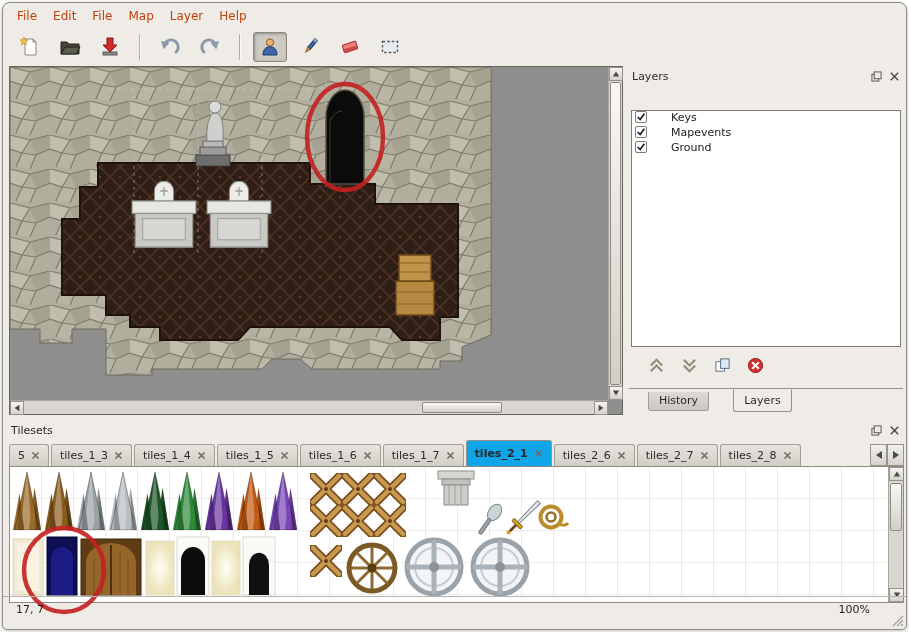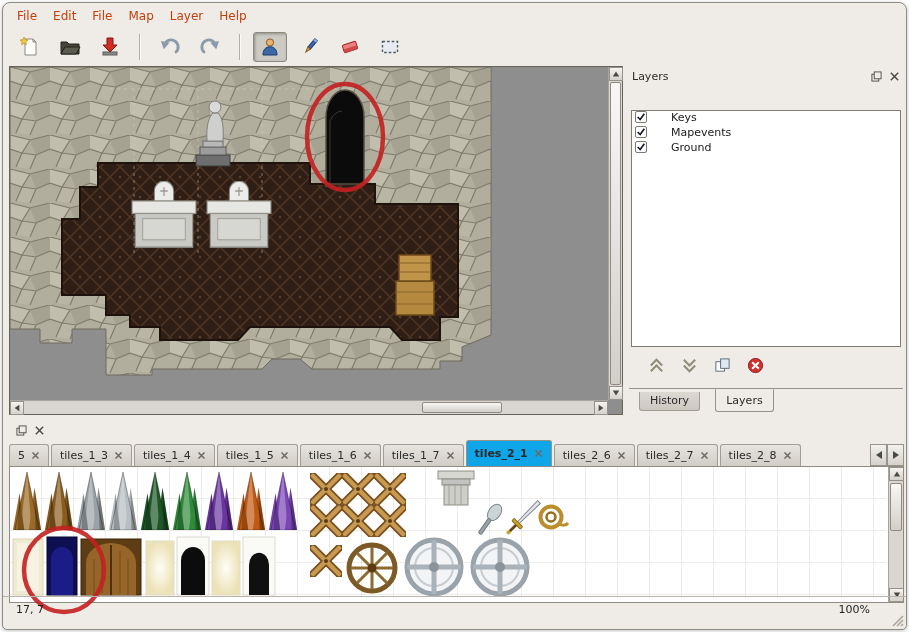--- a/index.html
+++ b/index.html
@@ -42,21 +42,21 @@
   .layer-row { height:15px; display:flex; align-items:flex-start; gap:24px; padding-left:3px; font-size:11px; color:#1a1a1a; }
   .layer-row.selected { background:#232e85; color:#ffffff; }
   .cb { width:12px; height:12px; background:#fff; border:1px solid #7e7a72; border-radius:2px; display:flex; align-items:center; justify-content:center; flex:none; }
   .layer-row.selected .cb { border-color:#3a46a0; }
   .cb svg { width:10px; height:10px; display:none; }
   .cb.checked svg { display:block; }
   .layer-actions { position:absolute; left:18px; top:289px; display:flex; gap:9px; }
   .act-btn { width:24px; height:21px; display:flex; align-items:center; justify-content:center; border-radius:3px; }
   .act-btn svg { width:19px; height:17px; }
   .dock-tabs { position:absolute; left:3px; right:3px; bottom:3px; height:25px; border-top:1px solid #96928a; }
-  .dtab { display:inline-flex; align-items:center; height:19px; padding:0 10px; font-size:11px; color:#2a2a2a; margin-left:10px; margin-top:0;
+  .dtab { display:inline-flex; align-items:center; height:19px; padding:0 10px; font-size:11px; color:#2a2a2a; margin-left:19px; margin-top:0;
           background:linear-gradient(#dcd8d2,#ccc8c1); border:1px solid #a29e96; border-top:none; border-radius:0 0 3px 3px; }
   .dtab.active { height:23px; background:#efece7; border:1px solid #96928a; border-top:1px solid #efece7; margin-top:-1px; }
 
   
   .tilesets-dock { position:absolute; left:4px; top:417px; width:899px; height:185px; }
   .ts-tabs { position:absolute; left:2px; top:19px; right:38px; height:28px; border-bottom:1px solid #96928a; display:flex; align-items:flex-end; overflow:hidden; }
   .ts-tab { display:inline-flex; align-items:center; gap:6px; height:22px; padding:0 8px; margin-right:2px; font-size:11px; color:#2a2a2a; white-space:nowrap;
             background:linear-gradient(#e7e4df,#d1cdc6); border:1px solid #a29e96; border-bottom:none; border-radius:3px 3px 0 0; }
   .ts-tab.active { height:27px; background:#0ea5e9; border:1px solid #96928a; border-bottom:1px solid #f7f5f1; margin-bottom:-1px; font-weight:bold; }
   .tab-close { width:9px; height:9px; display:flex; }
@@ -316,20 +316,21 @@
           <span>History</span>
         </span>
       <span class="dtab active">
           <span>Layers</span>
         </span>
     </div>
   </div>
 
   <div class="tilesets-dock">
     <div class="dock-header" style="left:4px;">
+      <span class="dock-title">Tilesets</span>
       <span class="dock-btn">
         <svg viewBox="0 0 12 12">
           <rect x="1" y="3.5" width="7.5" height="7.5" fill="none" stroke="#4e4a44"></rect>
           <rect x="3.5" y="1" width="7.5" height="7.5" fill="#efece7" stroke="#4e4a44"></rect>
         </svg>
       </span>
       <span class="dock-btn">
         <svg viewBox="0 0 12 12">
           <path d="M2,2 L10,10 M10,2 L2,10" stroke="#4e4a44" stroke-width="1.6"></path>
         </svg>

